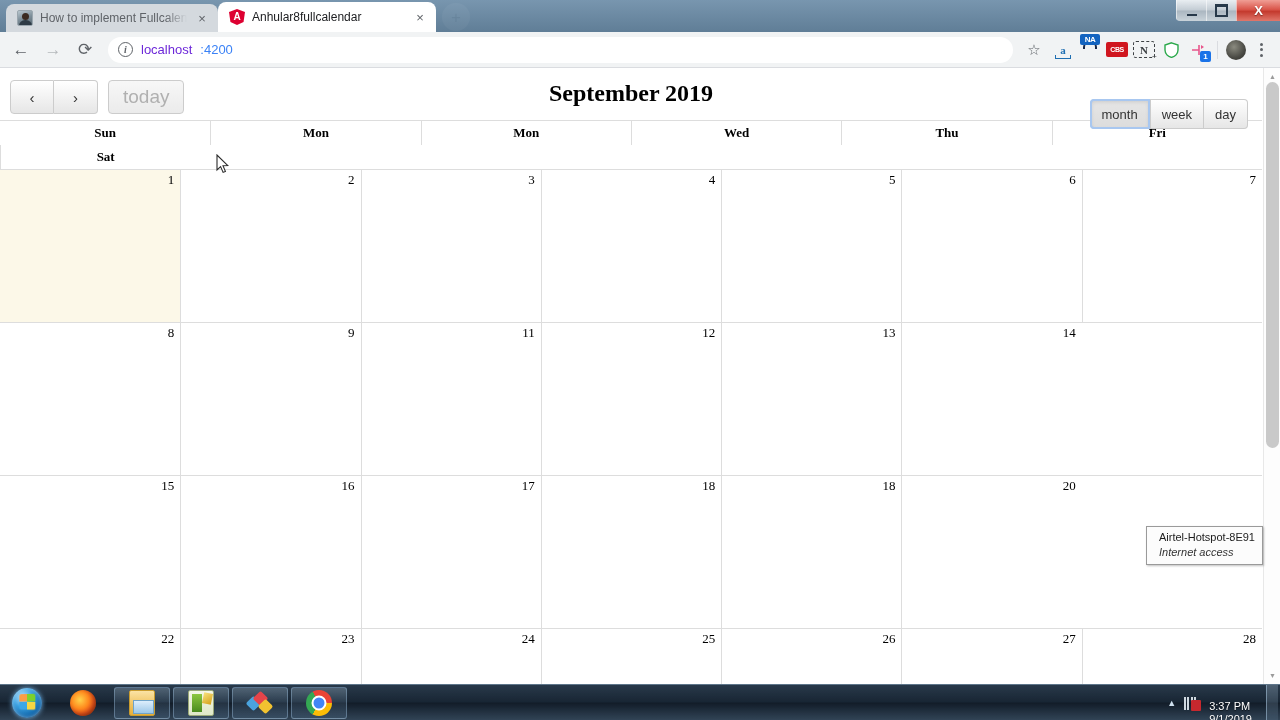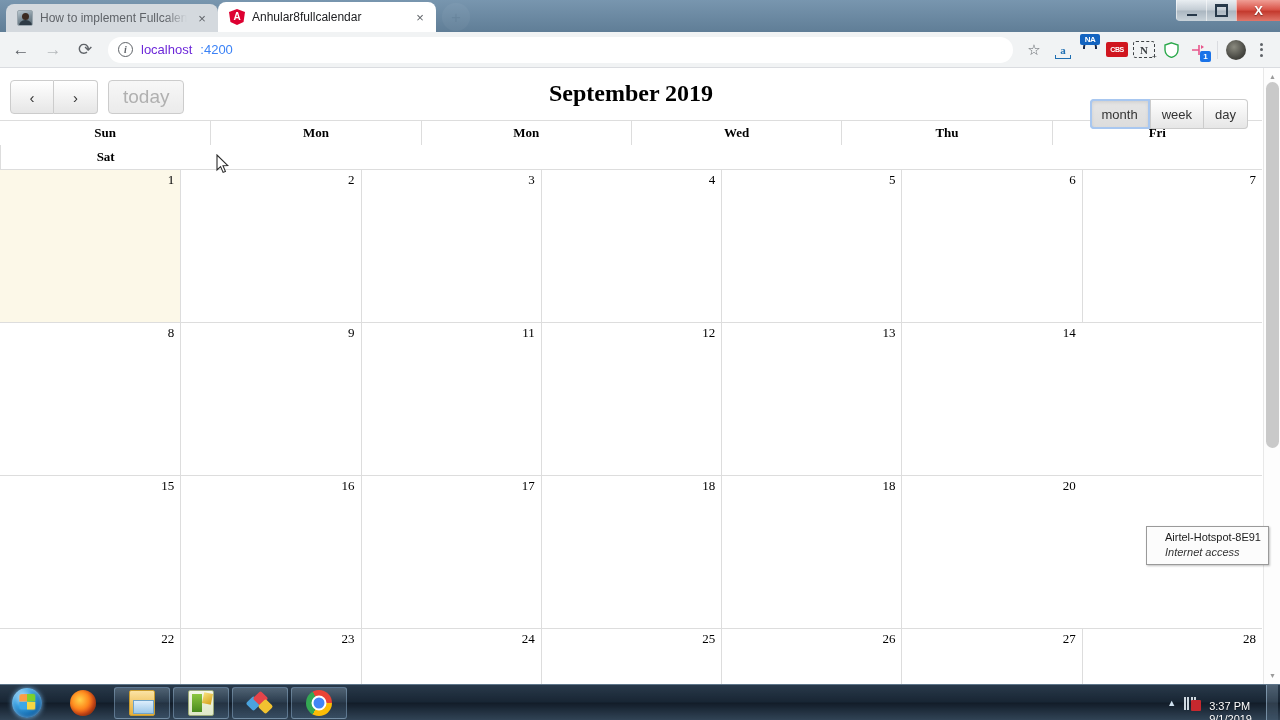--- a/index.html
+++ b/index.html
@@ -350,21 +350,21 @@
     width:13px;height:20px;
     z-index:60;
     pointer-events:none;
   }
 
   
   .wintip{
     position:absolute;left:1146px;top:526px;
     background:#fcfcfc;
     border:1px solid #9a9a9a;
-    padding:3px 7px 4px 18px;
+    padding:3px 7px 4px 12px;
     font-size:11px;color:#1c1c1c;
     box-shadow:1px 1px 2px rgba(0,0,0,.25);
     z-index:55;
     line-height:15px;
   }
   .wintip .l2{font-style:italic;color:#333;}
 
   
   #taskbar{
     position:absolute;left:0;bottom:0;

